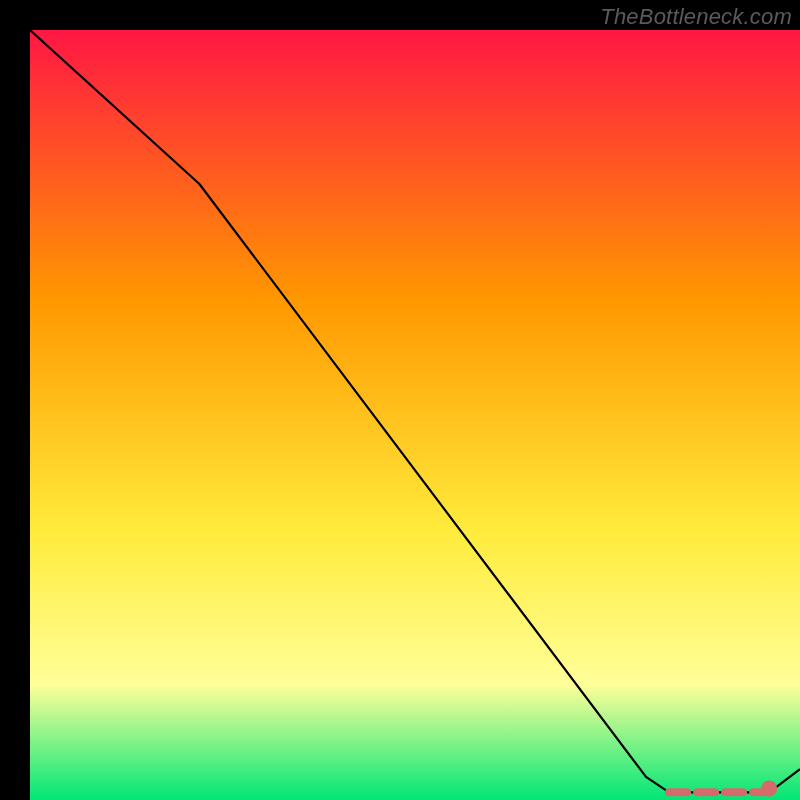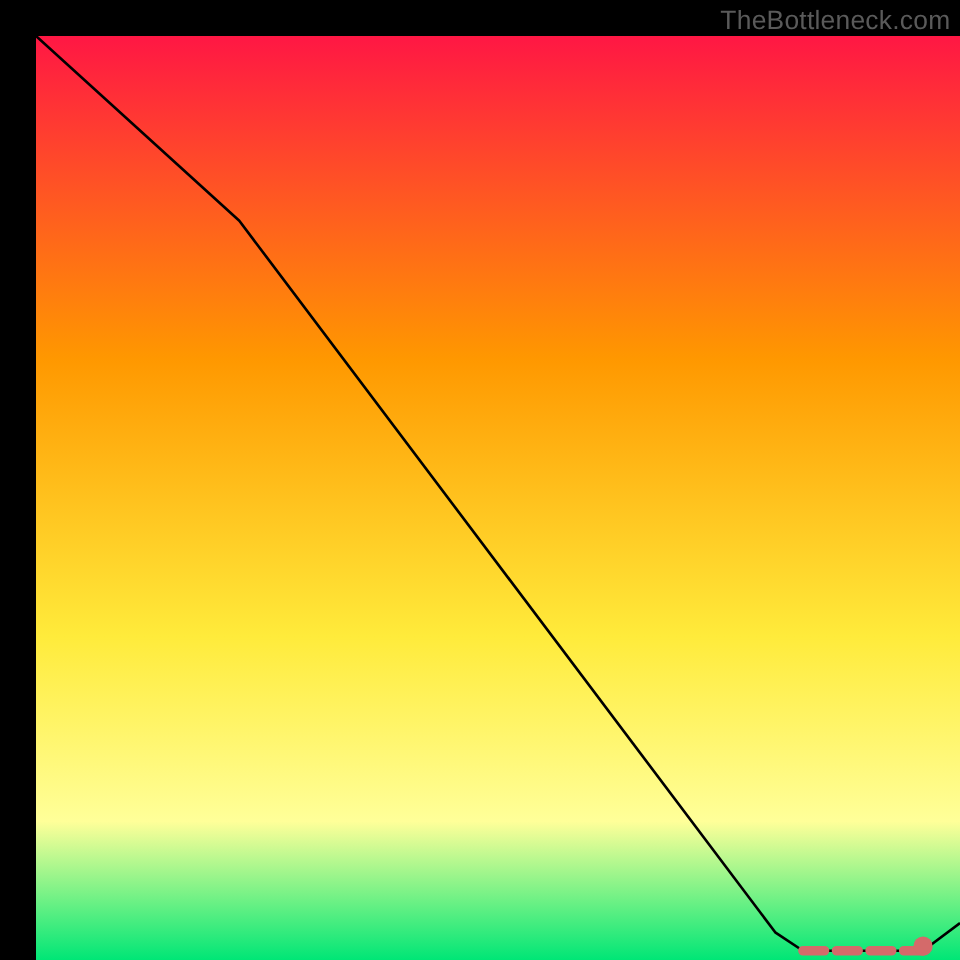--- a/index.html
+++ b/index.html
@@ -7,20 +7,21 @@
     width: 800px;
     height: 800px;
     background: #000;
     overflow: hidden;
   }
   .frame {
     width: 800px;
     height: 760px;
     position: relative;
     background: #000;
+    font-style: italic;
   }
   .watermark {
     position: absolute;
     top: 4px;
     right: 8px;
     color: #5a5a5a;
     font-family: Arial, Helvetica, sans-serif;
     font-size: 22px;
     letter-spacing: 0.2px;
   }

